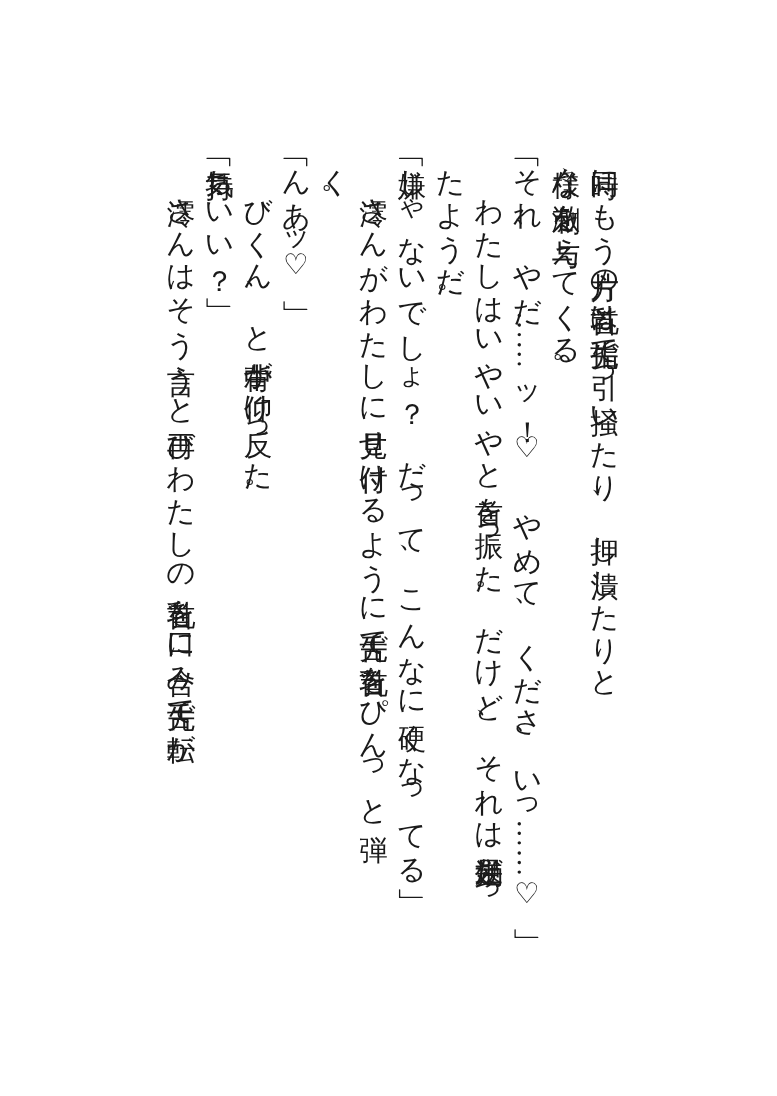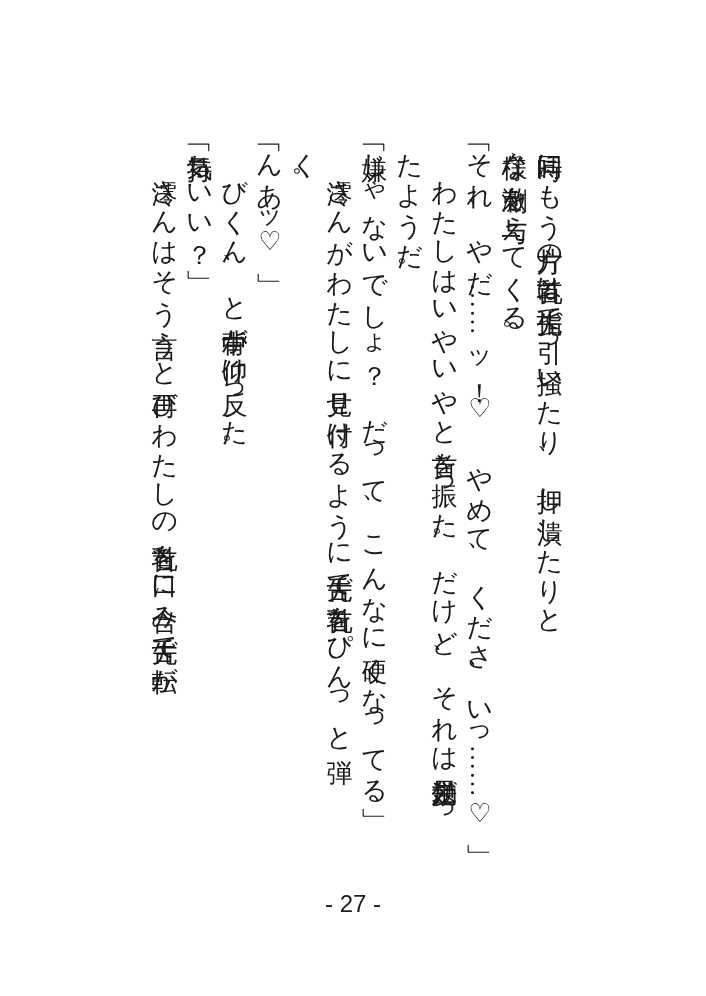--- a/index.html
+++ b/index.html
@@ -55,14 +55,13 @@
     <p class="text-line">　わたしはいやいやと首を振った。だけど、それは逆効果だっ</p>
     <p class="text-line">たようだ。</p>
     <p class="text-line">「嫌じゃないでしょ？　だって、こんなに硬くなってる」</p>
     <p class="text-line">　澪さんがわたしに見せ付けるように舌先で乳首をぴんっと弾</p>
     <p class="text-line">く。</p>
     <p class="text-line">「んあッ♡」</p>
     <p class="text-line">　びくん、と背中が仰け反った。</p>
     <p class="text-line">「気持ちいい？」</p>
     <p class="text-line">　澪さんはそう言うと再びわたしの乳首を口に含み舌先で転が</p>
   </div>
-  <div class="page-number">- 27 -</div>
 </div>
 
 </body></html>

